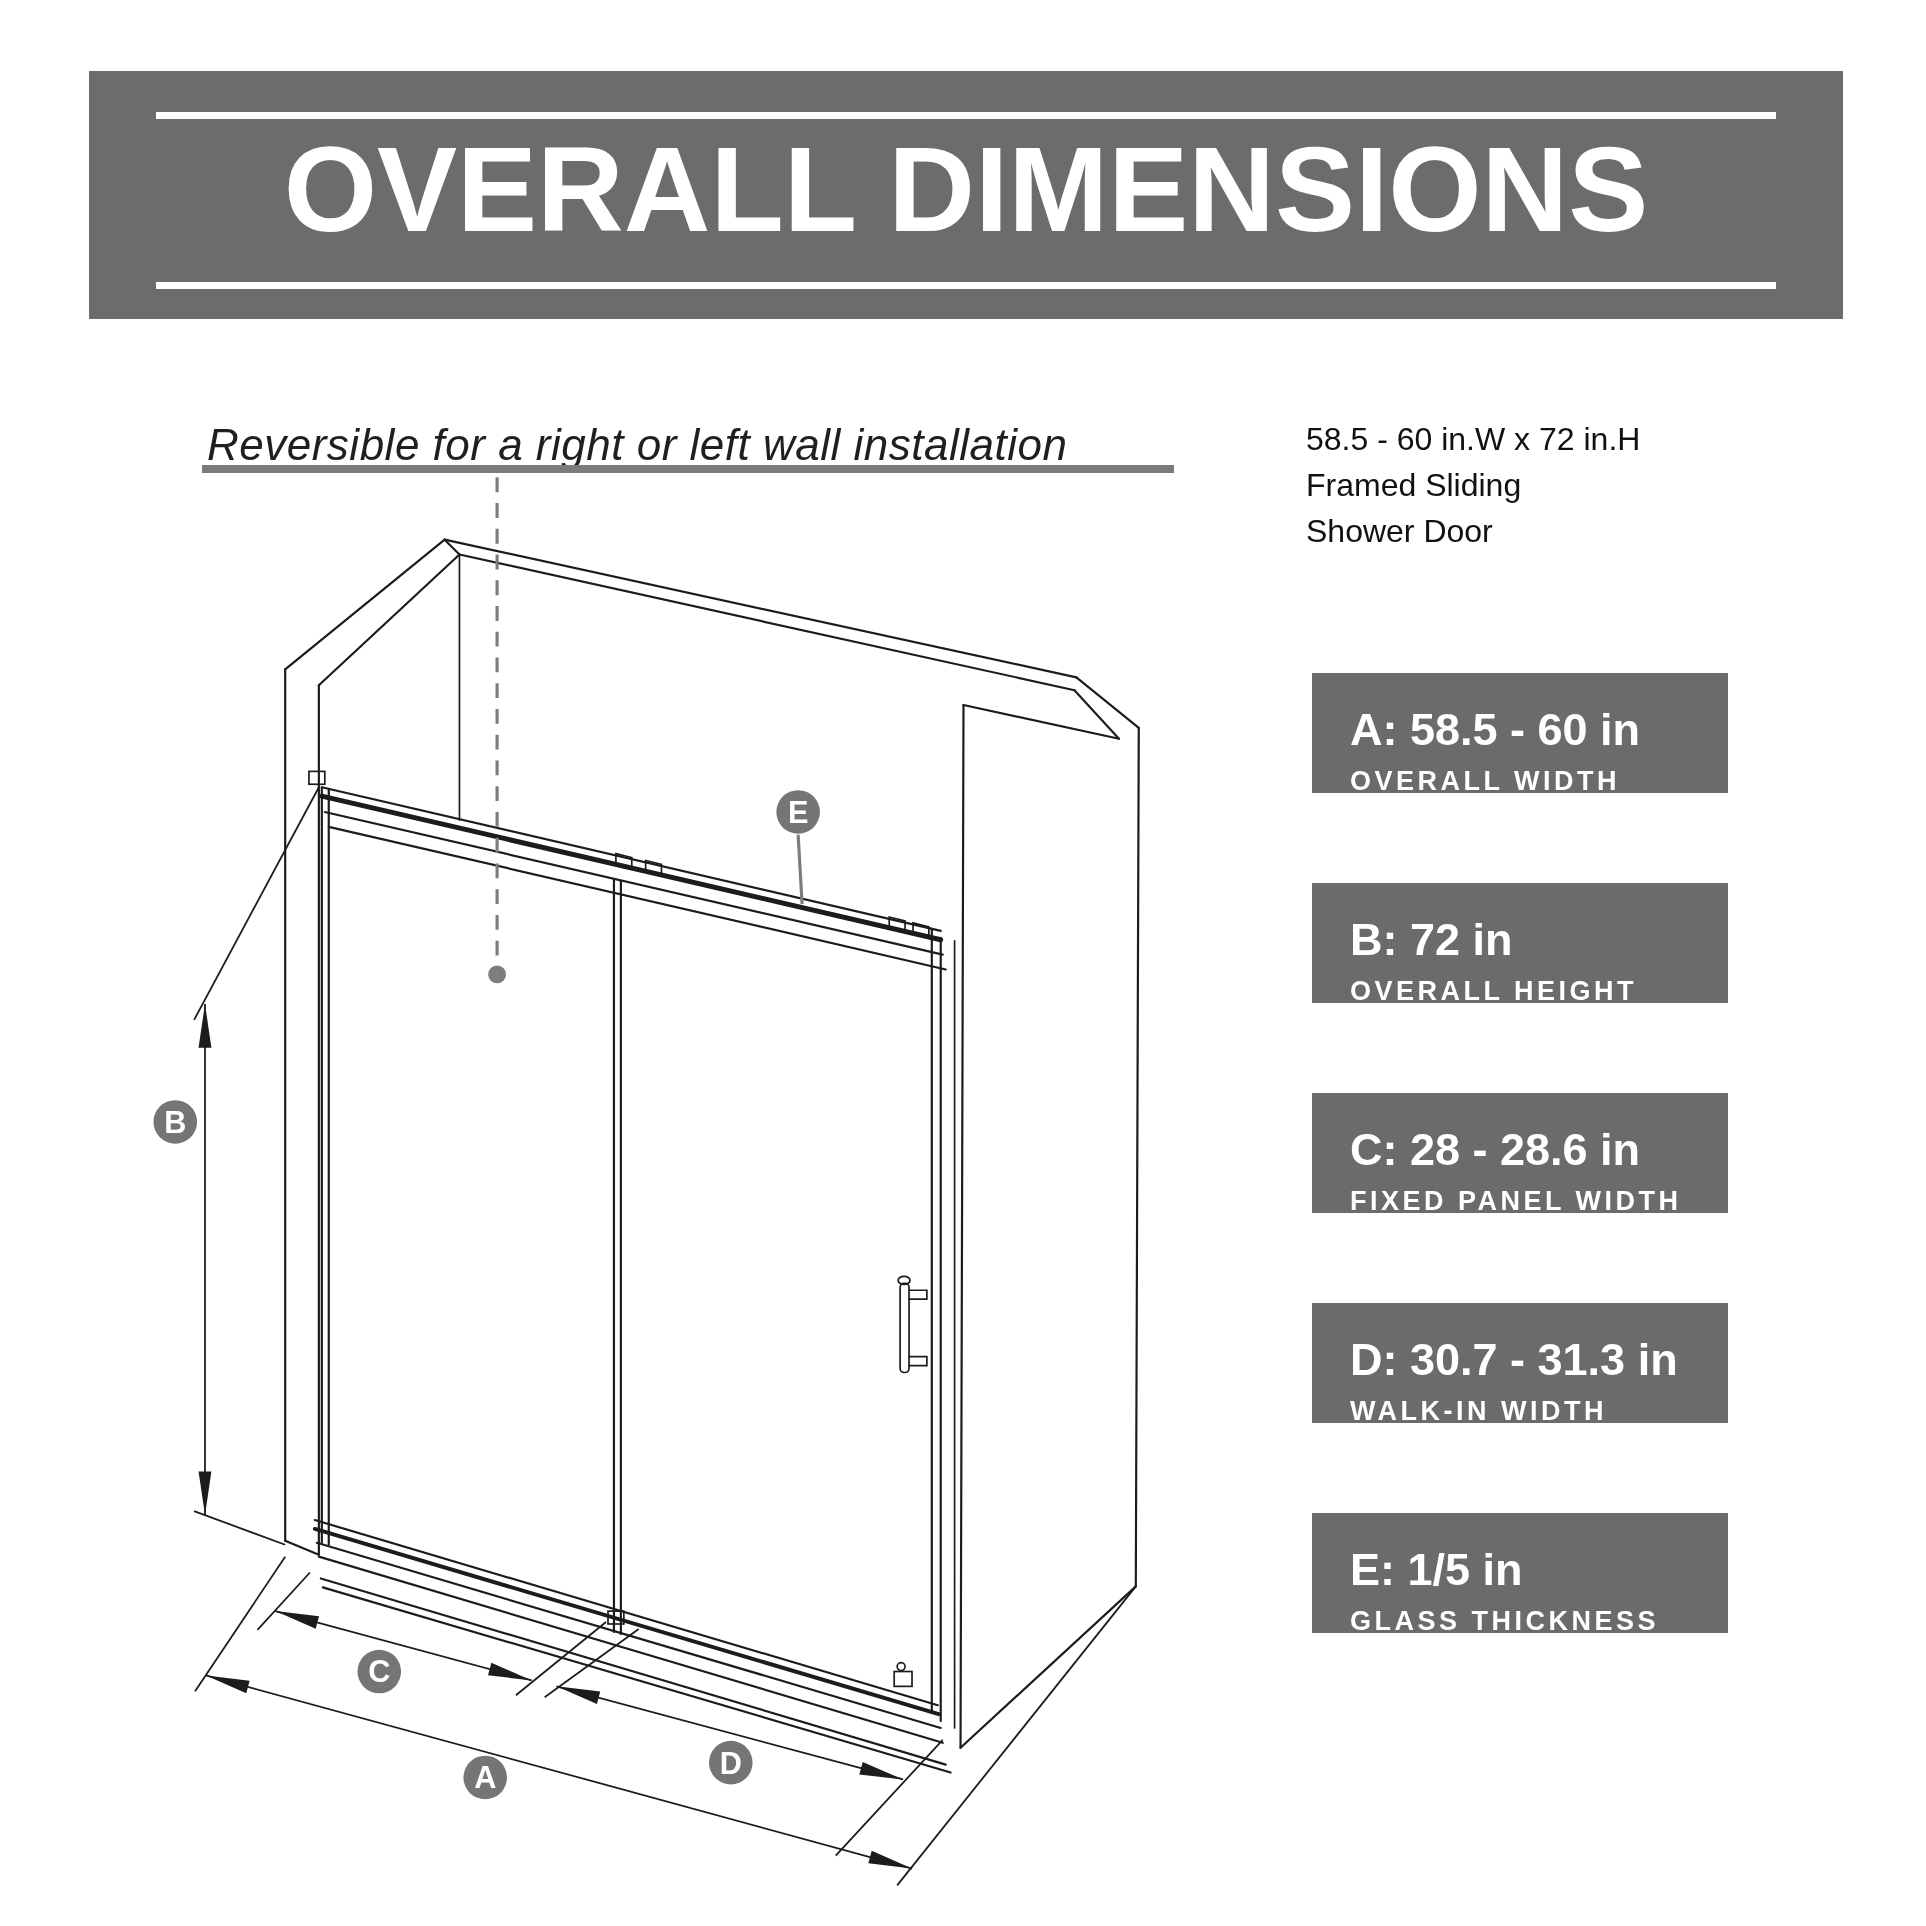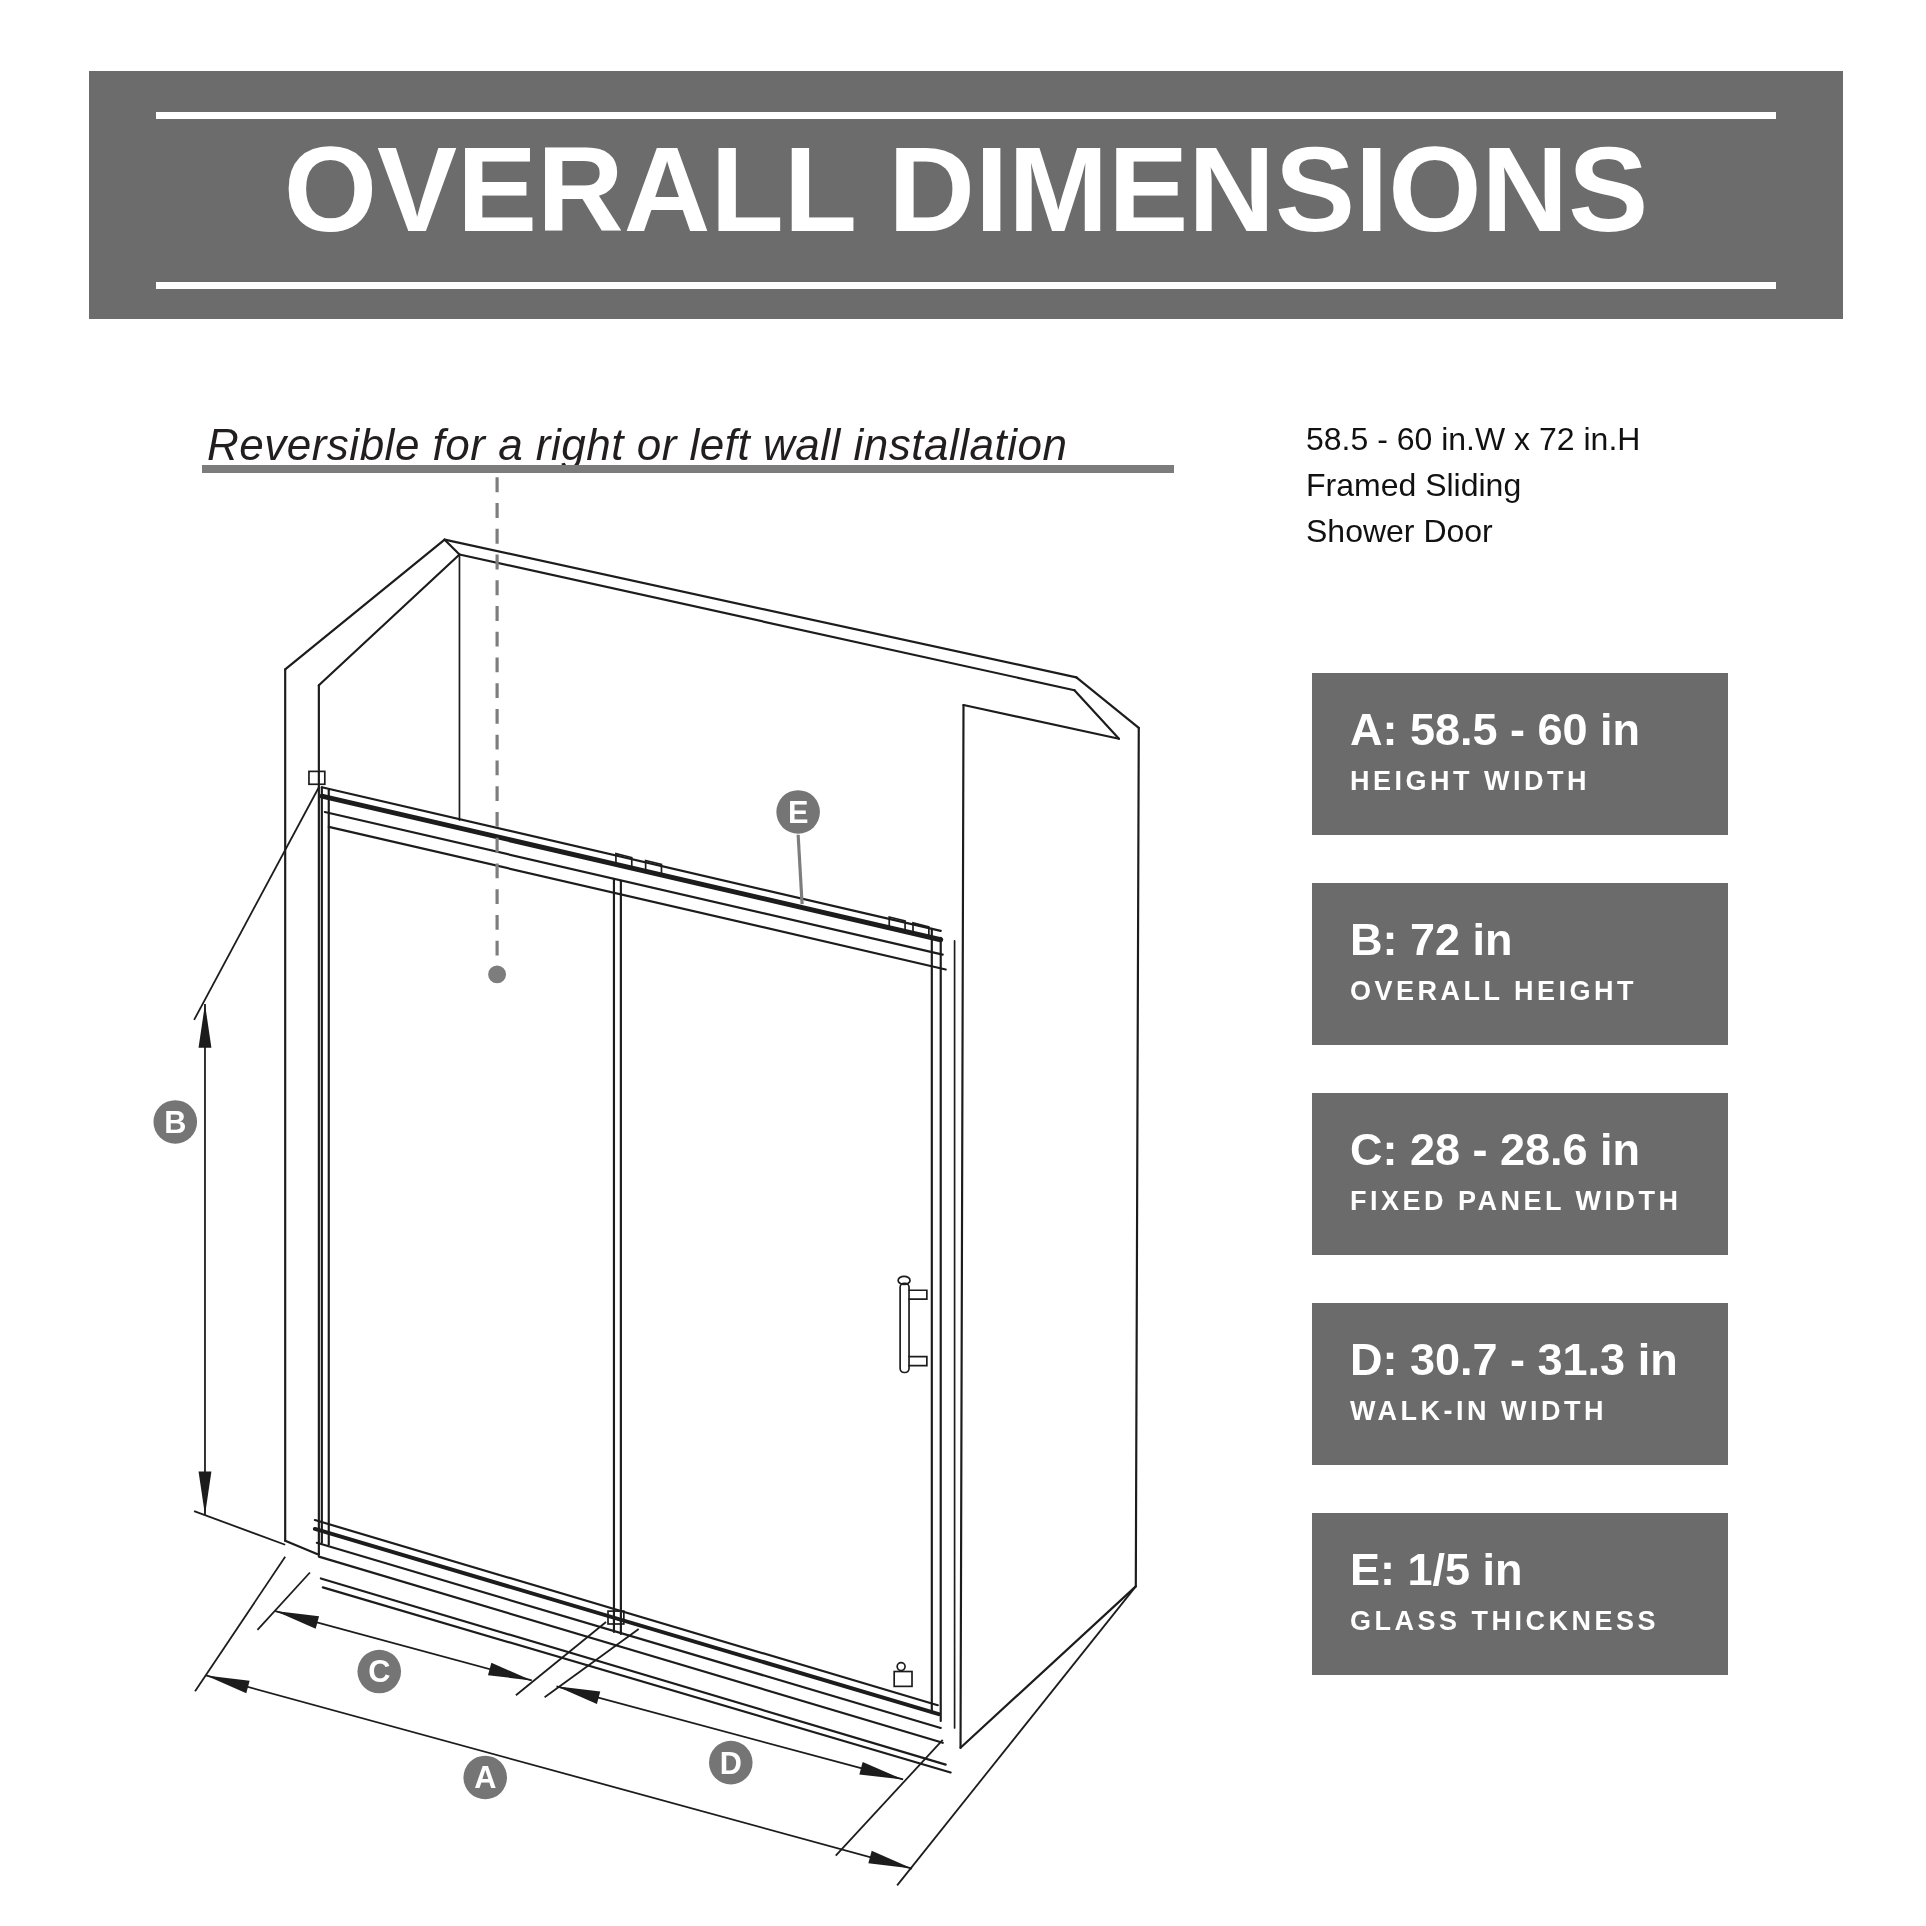--- a/index.html
+++ b/index.html
@@ -28,21 +28,21 @@
   .caption-underline{
     position:absolute;left:202px;top:465px;width:972px;height:8px;background:#7c7c7c;
   }
   
   .summary{
     position:absolute;left:1306px;top:416px;width:554px;
     color:#111111;font-size:32px;line-height:1.44;
   }
   
   .spec{
-    position:absolute;left:1312px;width:416px;height:162px;background:#6b6b6b;
+    position:absolute;left:1312px;width:416px;height:120px;background:#6b6b6b;
     color:#ffffff;box-sizing:border-box;padding:34px 0 0 38px;
   }
   .spec .value{font-size:45px;font-weight:bold;line-height:1.0;white-space:nowrap;}
   .spec .cap{font-size:27px;font-weight:bold;letter-spacing:3.5px;margin-top:14px;white-space:nowrap;}
   .spec.s0{top:673px;} .spec.s1{top:883px;} .spec.s2{top:1093px;}
   .spec.s3{top:1303px;} .spec.s4{top:1513px;}
   
   .drawing{position:absolute;left:0;top:0;width:1927px;height:1927px;}
   .ln{stroke:#1c1c1c;stroke-width:2.2;fill:none;stroke-linecap:round;}
   .ln.thin{stroke-width:1.7;}
@@ -200,21 +200,21 @@
 <div class="caption-underline"></div>
 
 <div class="summary">
   <div>58.5 - 60 in.W x 72 in.H</div>
   <div>Framed Sliding</div>
   <div>Shower Door</div>
 </div>
 
 <div class="spec s0">
   <div class="value">A: 58.5 - 60 in</div>
-  <div class="cap">HEIGHT WIDTH</div>
+  <div class="cap">OVERALL WIDTH</div>
 </div>
 <div class="spec s1">
   <div class="value">B: 72 in</div>
   <div class="cap">OVERALL HEIGHT</div>
 </div>
 <div class="spec s2">
   <div class="value">C: 28 - 28.6 in</div>
   <div class="cap">FIXED PANEL WIDTH</div>
 </div>
 <div class="spec s3">

